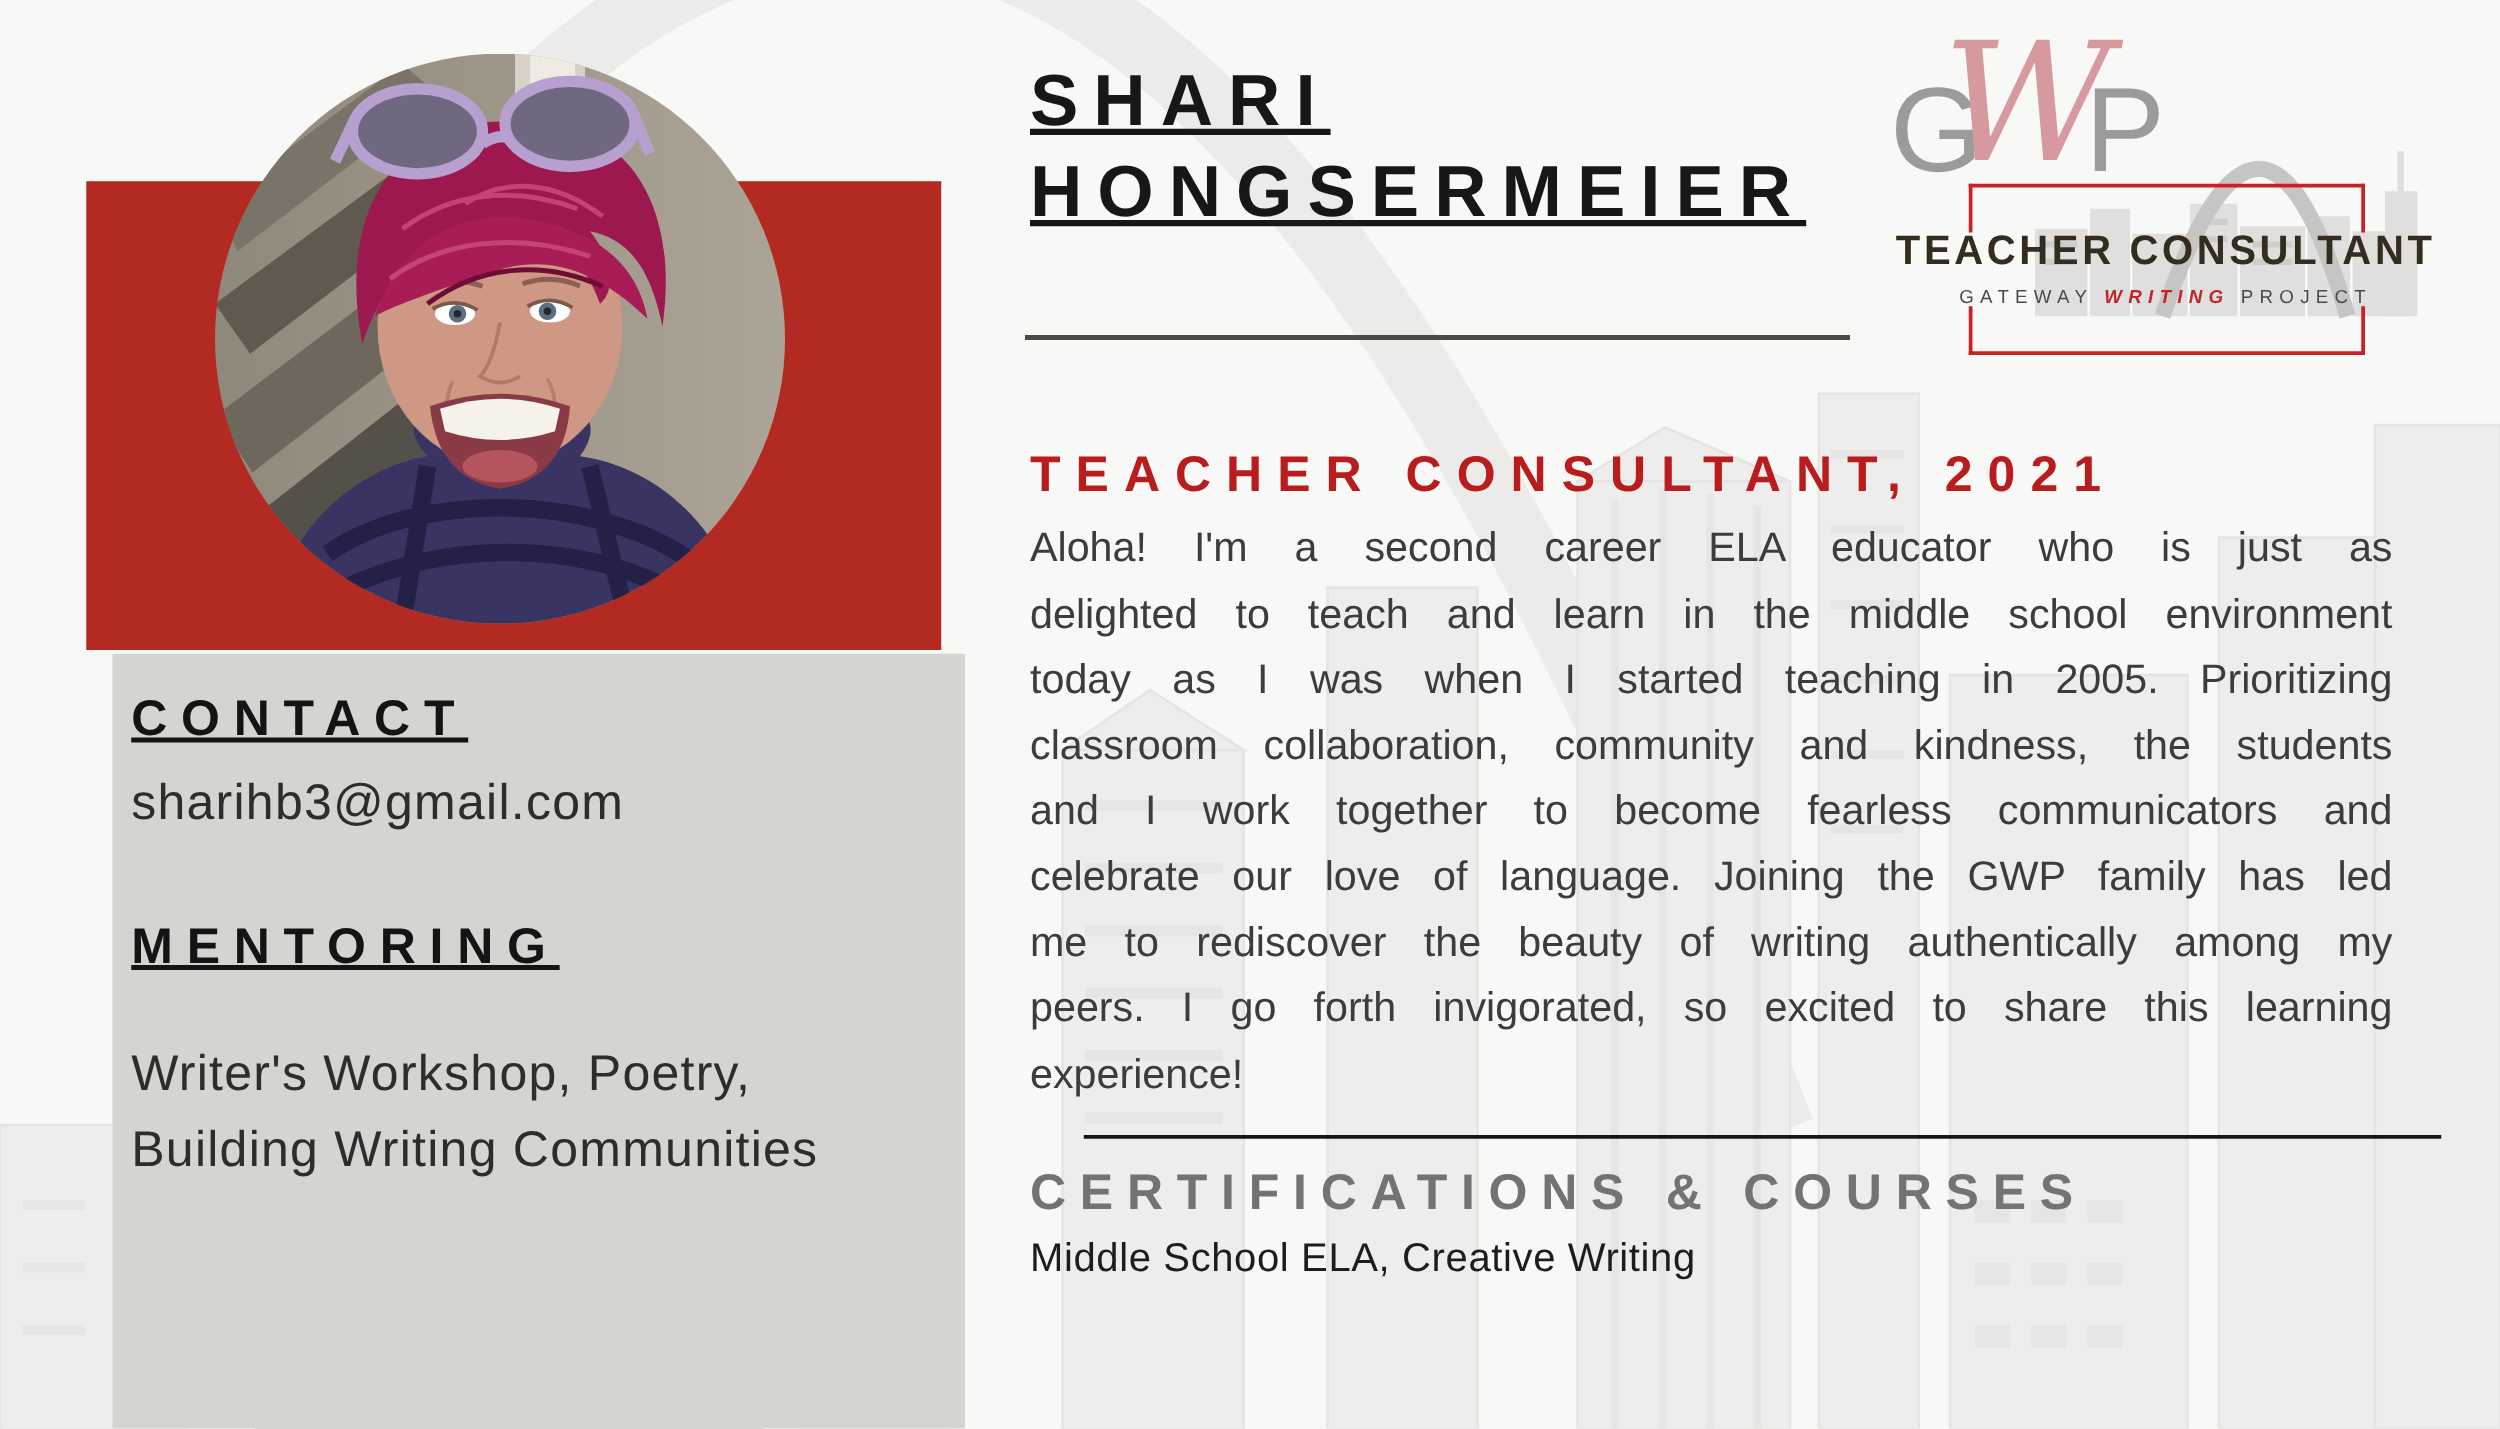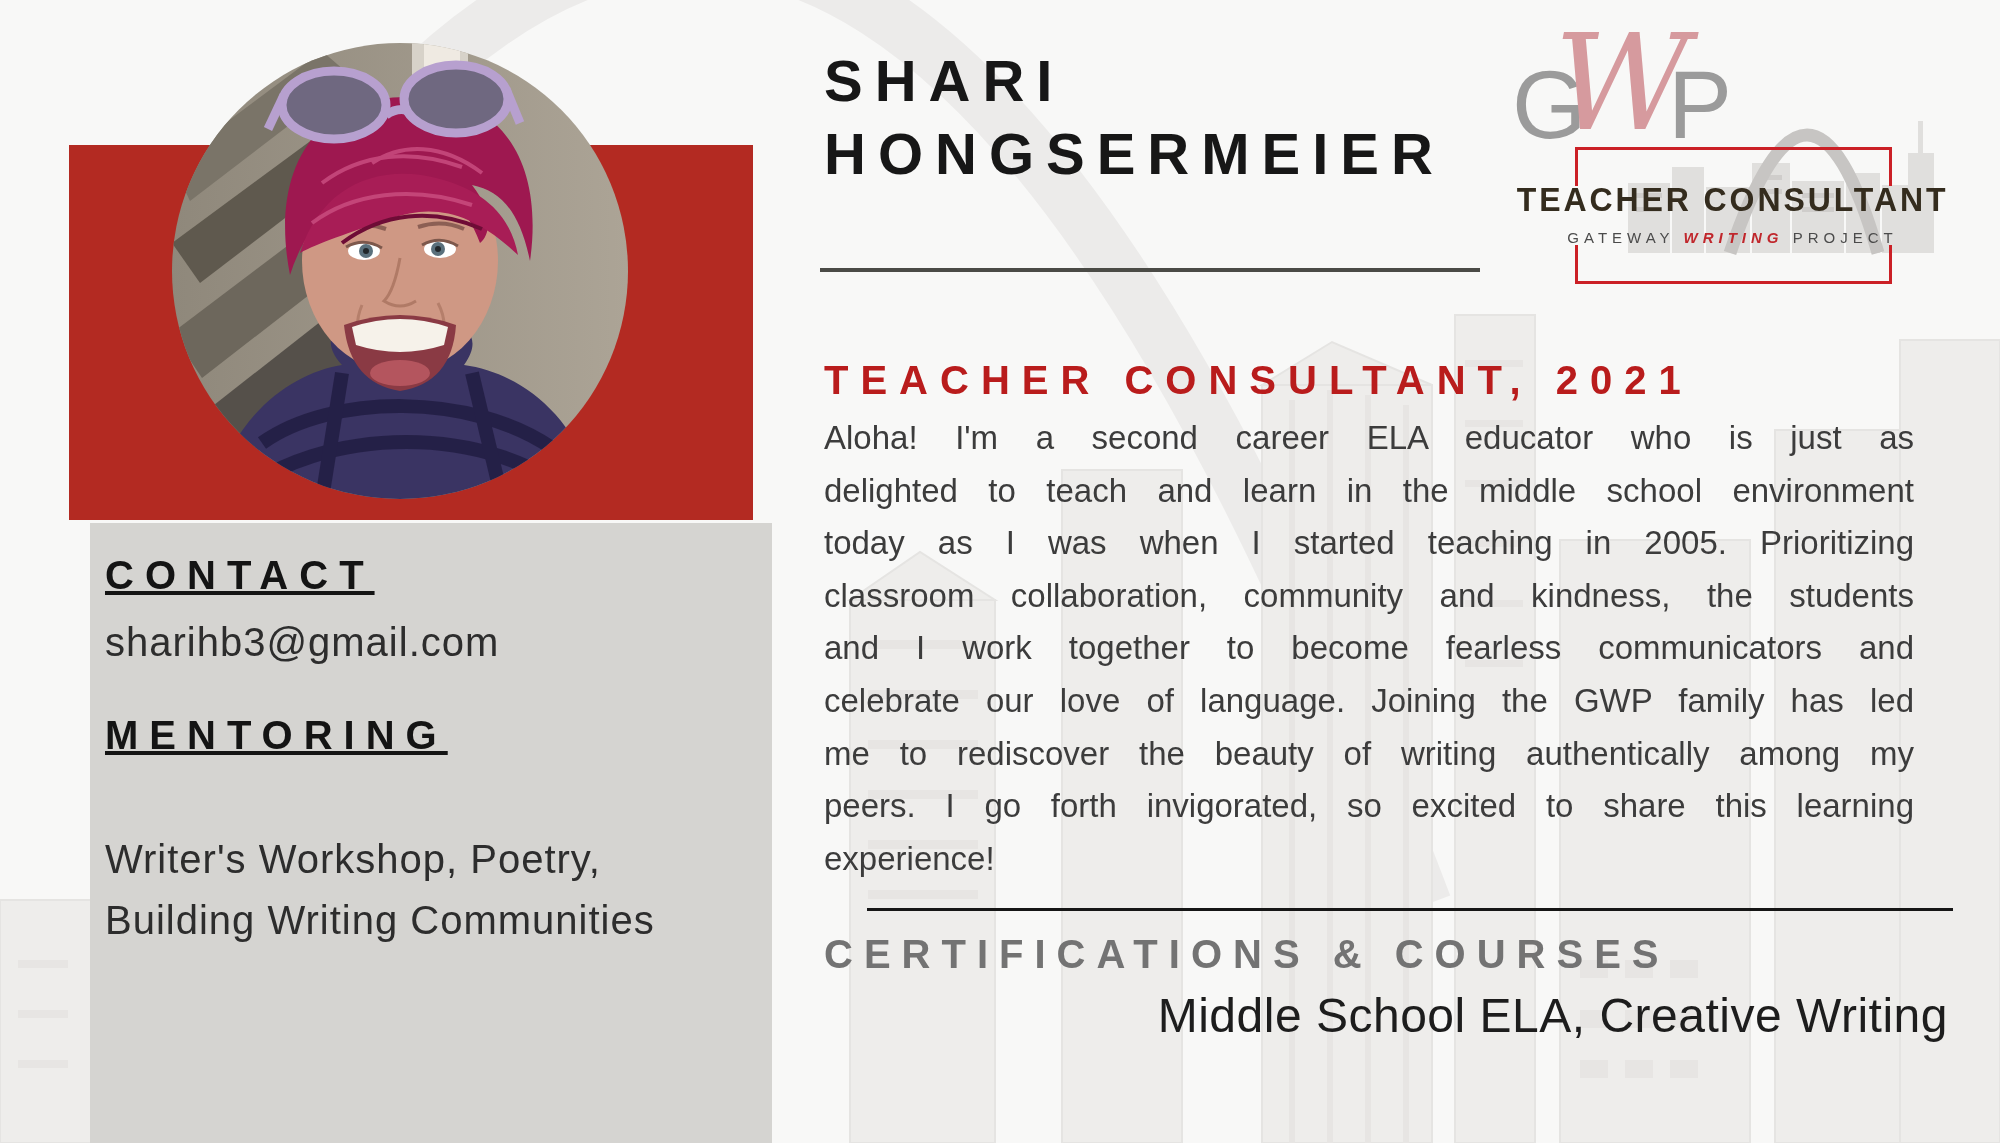--- a/index.html
+++ b/index.html
@@ -10,34 +10,34 @@
   #watermark{left:0;top:0;z-index:0;}
   
   #red-rect{left:69px;top:145px;width:684px;height:375px;background:#b32a22;z-index:1;}
   #gray-panel{left:90px;top:523px;width:682px;height:620px;background:#d5d4d1;z-index:1;}
   #photo{left:172px;top:43px;width:456px;height:456px;border-radius:50%;overflow:hidden;z-index:2;}
   
   .side-heading{font-weight:700;font-size:40px;letter-spacing:11px;color:#141414;z-index:3;text-decoration:underline;}
   .side-text{font-size:40px;letter-spacing:1px;color:#2d2d2d;z-index:3;}
   #contact-heading{left:105px;top:553px;}
   #contact-email{left:105px;top:620px;}
-  #mentoring-heading{left:105px;top:713px;}
+  #mentoring-heading{left:105px;top:735px;}
   #mentoring-lines{left:105px;top:793px;line-height:61px;margin-top:36px;}
   
   #name{left:824px;top:44px;font-size:58px;font-weight:700;letter-spacing:12px;
-        line-height:73px;color:#171717;z-index:3;white-space:nowrap;}
+        line-height:73px;color:#171717;z-index:3;white-space:nowrap;text-decoration:underline;}
   #name-underline{left:820px;top:268px;width:660px;height:4px;background:#4b4b46;z-index:3;}
   #role-title{left:824px;top:358px;font-size:40px;font-weight:700;letter-spacing:12px;color:#b91c1c;z-index:3;white-space:nowrap;}
   #bio{left:824px;top:412px;width:1090px;z-index:3;color:#3c3c3c;font-size:33px;}
   .bio-line{height:52.6px;line-height:52.6px;text-align:justify;text-align-last:justify;overflow:hidden;}
   .bio-line.last{text-align-last:left;}
   #cert-divider{left:867px;top:908px;width:1086px;height:3px;background:#161616;z-index:3;}
   #cert-heading{left:824px;top:932px;width:1129px;text-align:left;font-size:40px;font-weight:700;
                 letter-spacing:11px;color:#737373;z-index:3;white-space:nowrap;}
-  #cert-items{left:824px;top:988px;width:1124px;text-align:right;font-size:48px;color:#1d1d1d;
+  #cert-items{left:824px;top:988px;width:1124px;text-align:left;font-size:32px;color:#1d1d1d;
               letter-spacing:0.5px;z-index:3;white-space:nowrap;}
   
   #logo{left:1510px;top:35px;width:445px;height:250px;z-index:3;}
   #logo-skyline{left:0;top:0;}
   .gwp-letter{font-size:96px;color:#9b9b9b;font-weight:400;line-height:1;}
   #gwp-g{left:2px;top:22px;}
   #gwp-w{left:44px;top:-18px;font-family:"DejaVu Serif",serif;font-style:italic;font-size:132px;
          color:#d69a9e;line-height:1;}
   #gwp-p{left:158px;top:22px;}
   .bracket{border:0 solid #cb2026;width:311px;height:36px;left:65px;}

